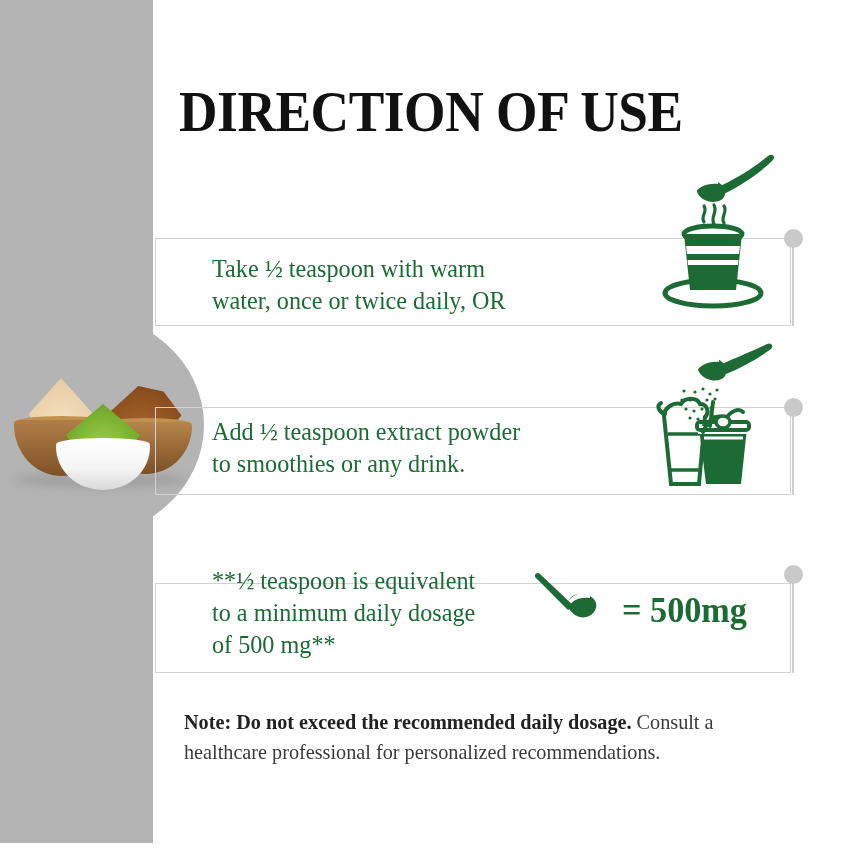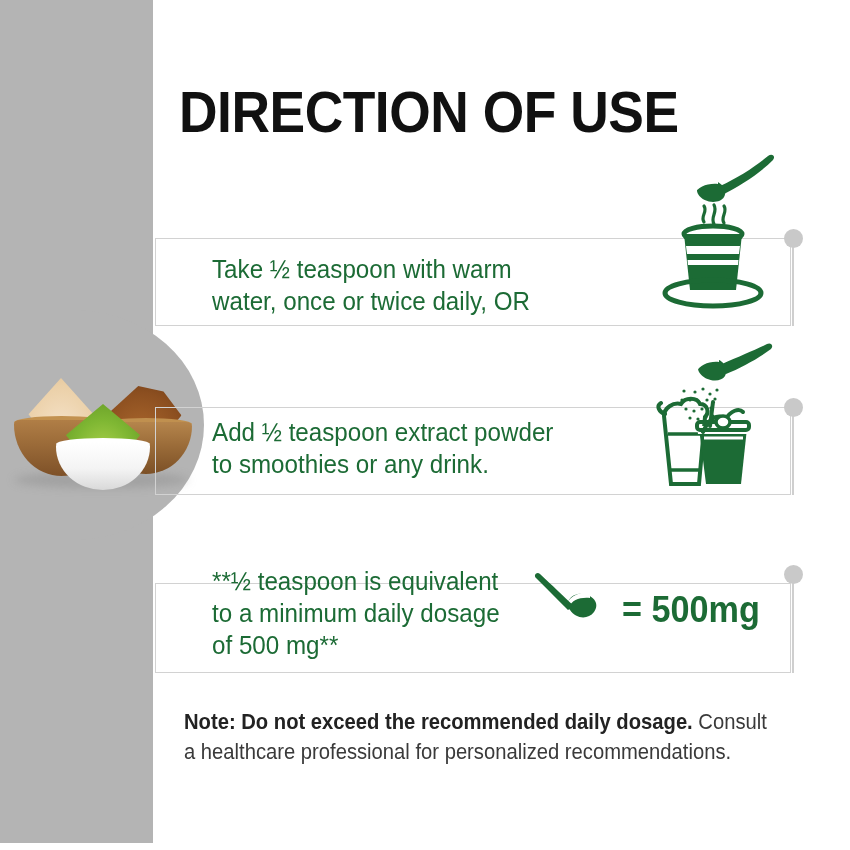--- a/index.html
+++ b/index.html
@@ -6,21 +6,21 @@
     margin: 0;
     padding: 0;
     background: #ffffff;
   }
   #canvas {
     position: relative;
     width: 850px;
     height: 850px;
     background: #ffffff;
     overflow: hidden;
-    font-family: Liberation Sans, sans-serif;
+    font-family: Liberation Serif, serif;
   }
 
   
   .gray-panel {
     position: absolute;
     left: 0;
     top: 0;
     width: 153px;
     height: 843px;
     background: #b4b4b4;

